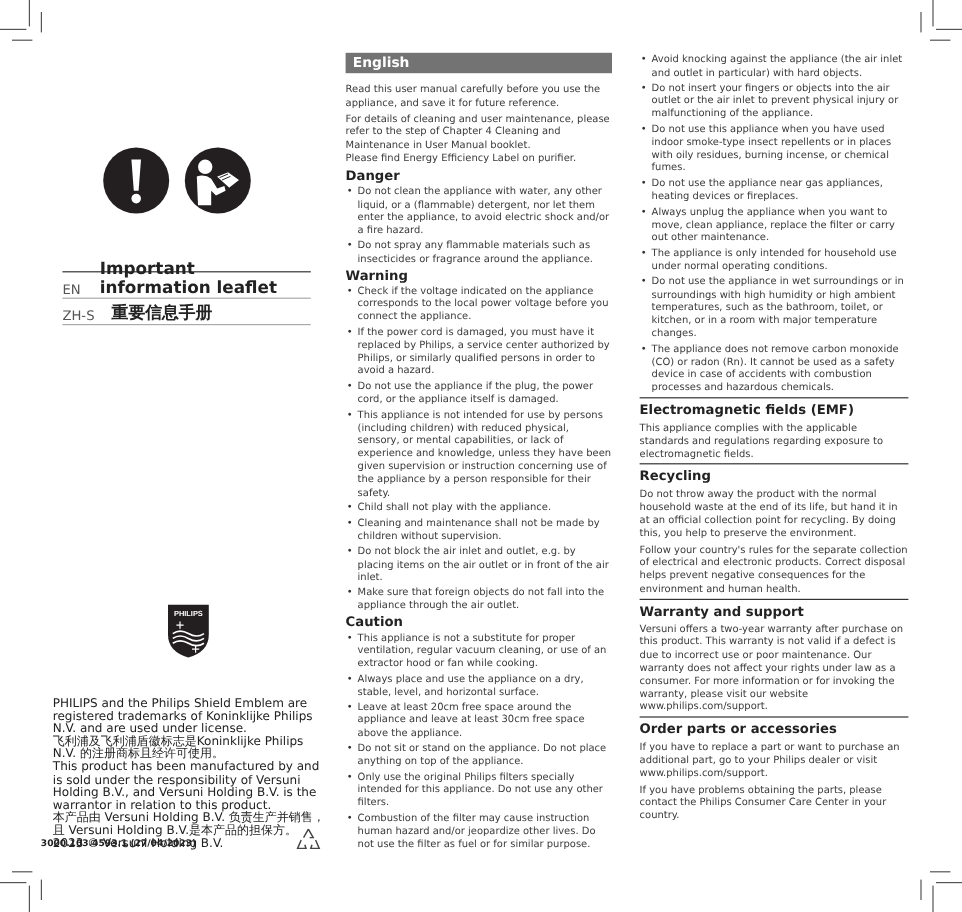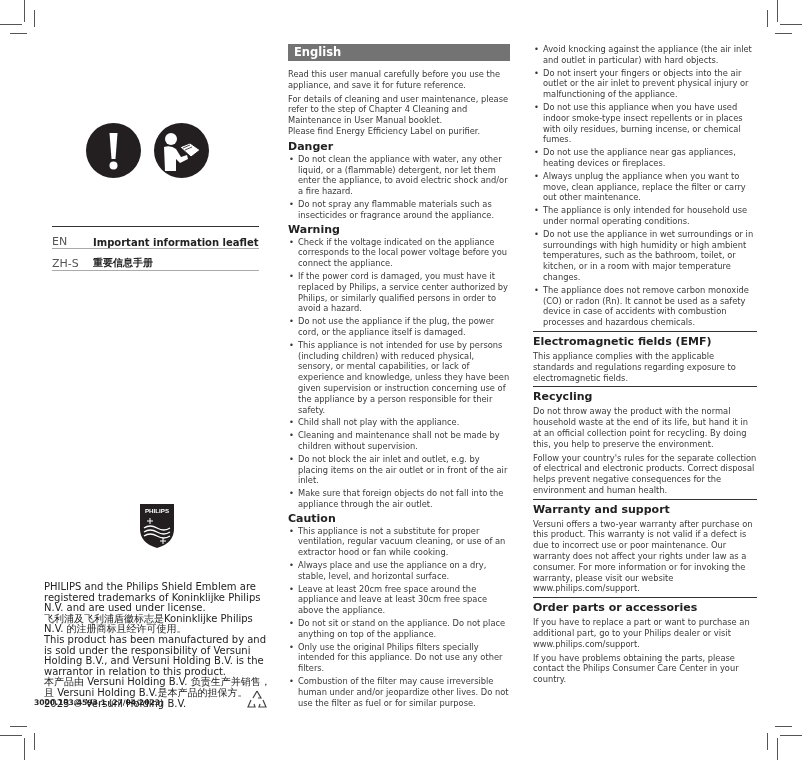--- a/index.html
+++ b/index.html
@@ -9,21 +9,21 @@
   }
   .crop { position:absolute; background:#555; }
   .col { position:absolute; }
   
   #left { left:0; top:0; width:280px; height:760px; }
   .icons { position:absolute; left:86px; top:123px; display:flex; gap:13px; }
   .icon-circle { width:55px; height:55px; border-radius:50%; background:#231f20; position:relative; }
   .lang-table { position:absolute; left:52px; top:226px; width:207px; border-top:1px solid #333; }
   .lang-row { display:flex; height:21px; align-items:flex-end; border-bottom:1px solid #aaa; font-size:11px; }
   .lang-code { width:41px; color:#555; }
-  .lang-title { font-weight:bold; color:#222; font-size:10px; }
+  .lang-title { font-weight:bold; color:#222; font-size:14px; }
   .logo { position:absolute; left:139px; top:503px; }
   .legal { position:absolute; left:44px; top:582px; width:228px; font-size:10px; line-height:10.6px; font-weight:normal; color:#222; }
   .legal p { margin:0; }
   .docnum { position:absolute; left:34px; top:698px; font-size:7.6px; font-weight:bold; color:#222; }
   .recycle-icon { position:absolute; left:246px; top:689px; }
   
   #mid { left:288px; top:44px; width:222px; }
   #right { left:533px; top:44px; width:224px; }
   .lang-bar { background:#737373; color:#fff; font-weight:bold; font-size:11.5px; height:17px; line-height:17px; padding-left:6px; margin-bottom:8px; }
   .para { font-size:8.3px; line-height:10.8px; margin:0 0 3px 0; color:#3a3a3a; }
@@ -135,21 +135,21 @@
     <li>Make sure that foreign objects do not fall into the appliance through the air outlet.</li>
   </ul>
 
   <h3 class="sub">Caution</h3>
   <ul class="bullets">
     <li>This appliance is not a substitute for proper ventilation, regular vacuum cleaning, or use of an extractor hood or fan while cooking.</li>
     <li>Always place and use the appliance on a dry, stable, level, and horizontal surface.</li>
     <li>Leave at least 20cm free space around the appliance and leave at least 30cm free space above the appliance.</li>
     <li>Do not sit or stand on the appliance. Do not place anything on top of the appliance.</li>
     <li>Only use the original Philips filters specially intended for this appliance. Do not use any other filters.</li>
-    <li>Combustion of the filter may cause irreversible human under and/or jeopardize other lives. Do not use the filter as fuel or for similar purpose.</li>
+    <li>Combustion of the filter may cause instruction human hazard and/or jeopardize other lives. Do not use the filter as fuel or for similar purpose.</li>
   </ul>
 </div>
 
 <div id="right" class="col">
   <ul class="bullets">
     <li>Avoid knocking against the appliance (the air inlet and outlet in particular) with hard objects.</li>
     <li>Do not insert your fingers or objects into the air outlet or the air inlet to prevent physical injury or malfunctioning of the appliance.</li>
     <li>Do not use this appliance when you have used indoor smoke-type insect repellents or in places with oily residues, burning incense, or chemical fumes.</li>
     <li>Do not use the appliance near gas appliances, heating devices or fireplaces.</li>
     <li>Always unplug the appliance when you want to move, clean appliance, replace the filter or carry out other maintenance.</li>

